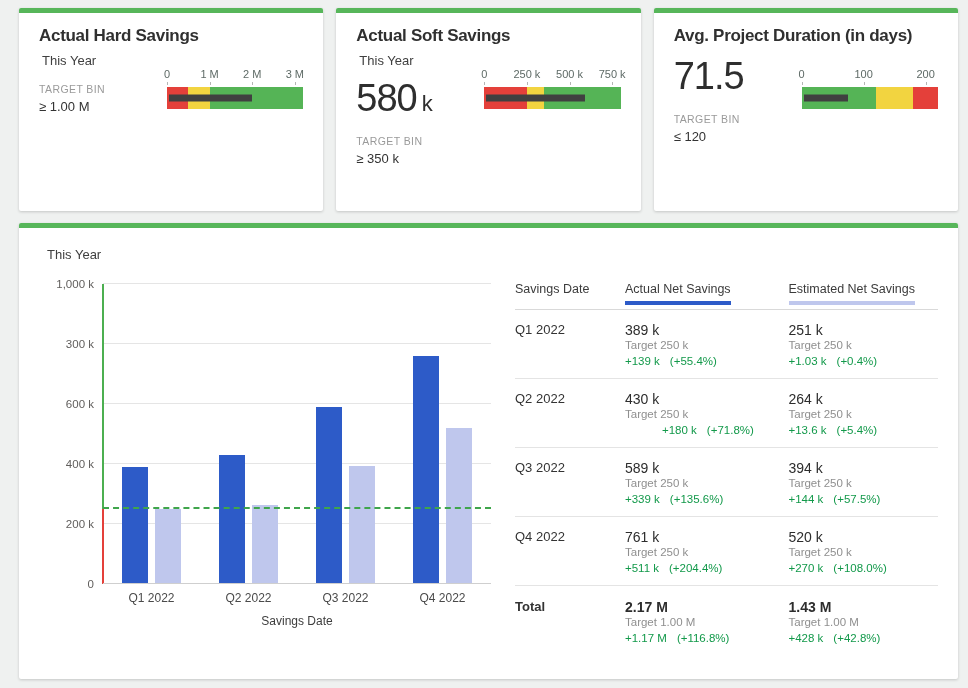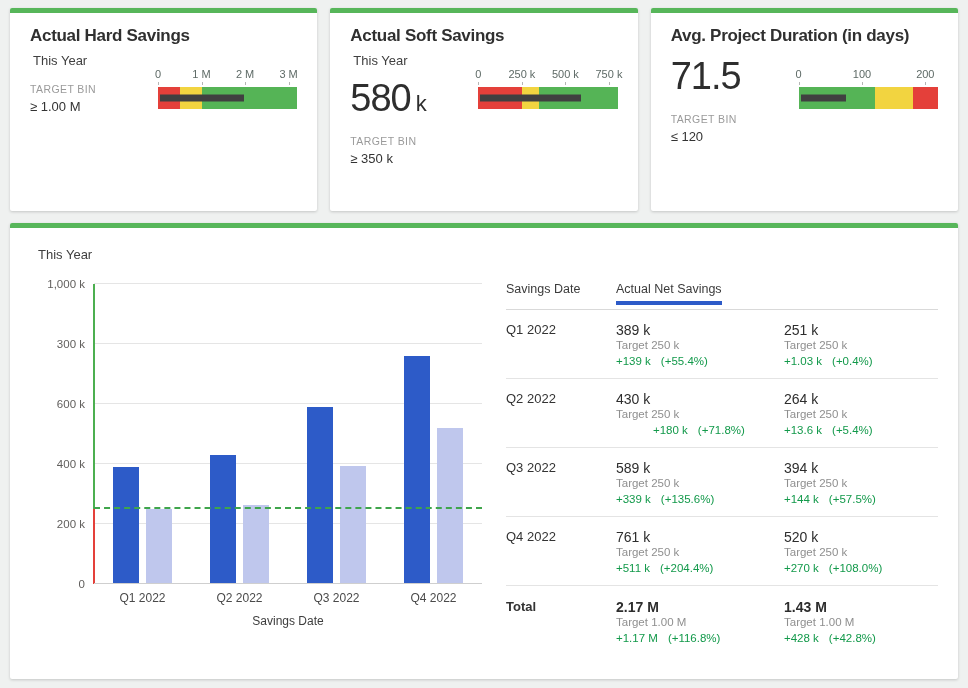--- a/index.html
+++ b/index.html
@@ -3,21 +3,21 @@
 <meta charset="utf-8">
 <style>
   * { box-sizing: border-box; margin: 0; padding: 0; }
   html,body { width: 968px; height: 688px; }
   body {
     background: #eff1f0;
     font-family: "Liberation Sans", "DejaVu Sans", sans-serif;
     color: #333;
     overflow: hidden;
   }
-  .dashboard { position: relative; width: 968px; height: 688px; }
+  .dashboard { position: relative; width: 968px; height: 688px; padding-left: 9px; }
 
   
   .top-row { display: flex; gap: 13px; padding: 8px 10px 0 10px; }
   .card {
     background: #fff;
     border-radius: 2px;
     box-shadow: 0 1px 3px rgba(0,0,0,.18);
     position: relative;
   }
   .kpi-card { flex: 1; height: 203px; overflow: hidden; }
@@ -248,20 +248,21 @@
               <div class="xlab">Q3 2022</div>
               <div class="xlab">Q4 2022</div>
             </div>
           <div class="xaxis-title">Savings Date</div>
         </div>
 
         <div class="table-wrap">
           <div class="thead">
             <div class="th th-date">Savings Date</div>
             <div class="th"><span class="th-underline" style="border-bottom-color: rgb(45, 91, 200);">Actual Net Savings</span></div>
+            <div class="th"><span class="th-underline" style="border-bottom-color: rgb(191, 199, 237);">Estimated Net Savings</span></div>
           </div>
           <div>
               <div class="trow">
                 <div class="trow-label">Q1 2022</div>
                 <div class="tcell">
                   <div class="cell-value">389 k</div>
                   <div class="cell-target">Target 250 k</div>
                   <div class="cell-delta" style="color: rgb(18, 153, 74);">
                     <span>+139 k</span>
                     <span>(+55.4%)</span>

